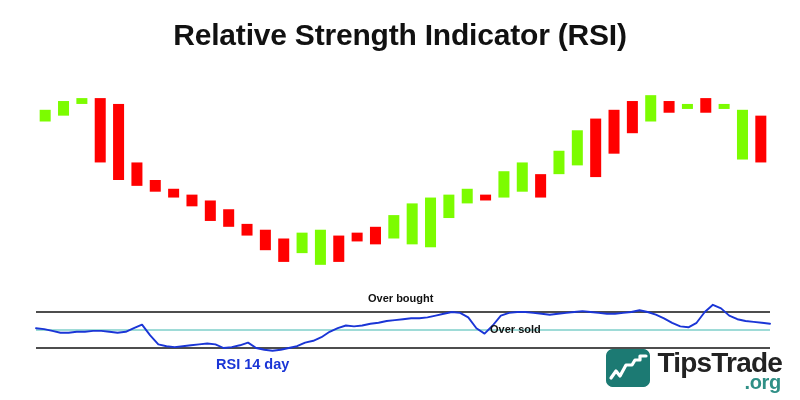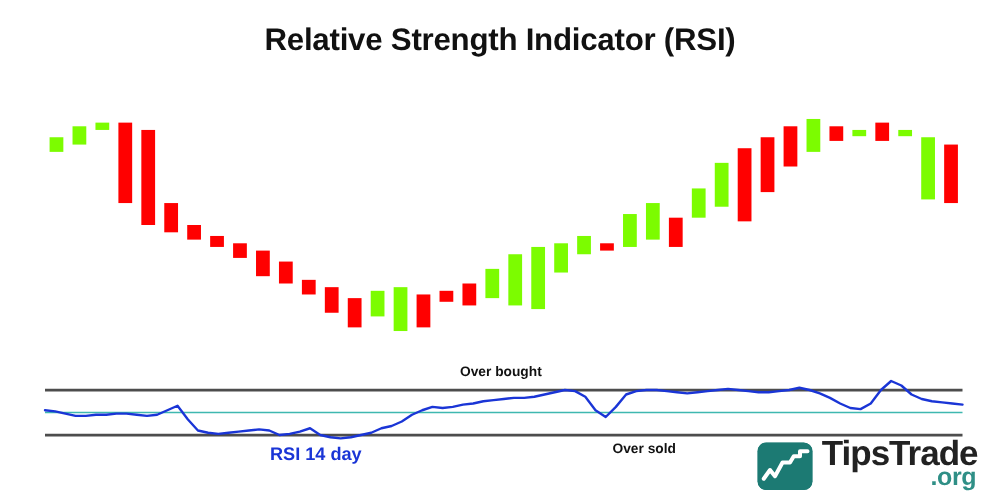--- a/index.html
+++ b/index.html
@@ -19,21 +19,21 @@
     width: 800px;
     height: 400px;
     background: #ffffff;
   }
   #chart-title {
     position: absolute;
     top: 18px;
     left: 0;
     width: 800px;
     text-align: center;
-    font-size: 25px;
+    font-size: 30px;
     font-weight: bold;
     color: #111111;
     letter-spacing: -0.2px;
     font-family: "Liberation Sans", sans-serif;
   }
   #price-panel {
     position: absolute;
     left: 0;
     top: 60px;
     width: 800px;
@@ -56,38 +56,38 @@
     color: #111111;
     white-space: nowrap;
     font-family: "Liberation Sans", sans-serif;
   }
   #label-overbought {
     left: 368px;
     top: 292px;
   }
   #label-oversold {
     left: 490px;
-    top: 353px;
+    top: 323px;
   }
   #label-rsi {
     position: absolute;
     left: 216px;
     top: 356px;
     font-size: 14.5px;
     font-weight: bold;
     color: #1a35d6;
     white-space: nowrap;
     font-family: Liberation Sans, sans-serif;
   }
   #logo {
     position: absolute;
     right: 18px;
     bottom: 8px;
     display: flex;
-    align-items: flex-end;
+    align-items: flex-start;
     gap: 7px;
   }
   #logo-mark {
     width: 44px;
     height: 38px;
     border-radius: 7px;
     background: #1c7a73;
     display: block;
   }
   #logo-text-wrap {

